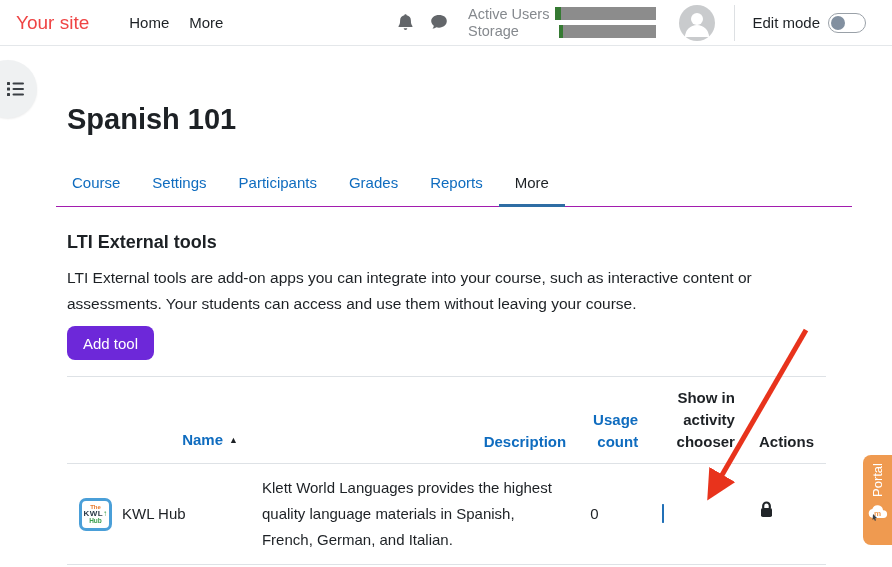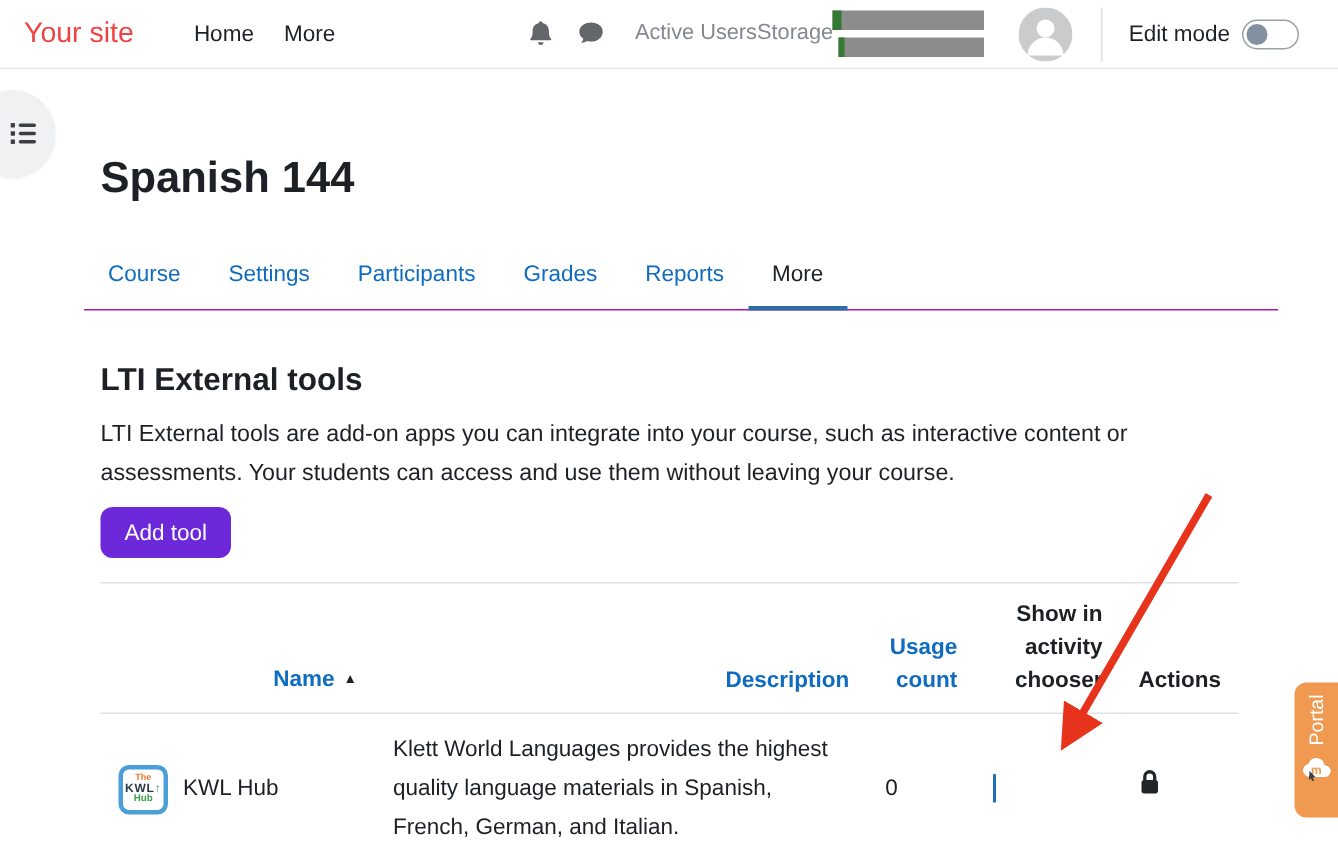--- a/index.html
+++ b/index.html
@@ -8,21 +8,21 @@
 
   
   .navbar { height:46px; display:flex; align-items:center; padding:0 26px 0 16px;
             border-bottom:1px solid #e4e7ea; background:#fff; }
   .site-title { font-size:19px; font-weight:500; color:#ef4444; margin-right:30px; }
   .nav-link { font-size:15px; color:#1d2125; padding:0 10px; cursor:pointer; }
   .nav-right { margin-left:auto; display:flex; align-items:center; }
   .icon-btn { width:22px; display:flex; justify-content:center; cursor:pointer; }
   .icon-btn + .icon-btn { margin-left:12px; }
   .usage { display:flex; margin-left:18px; align-items:center; }
-  .usage-labels { display:flex; flex-direction:row; justify-content:center; }
+  .usage-labels { display:flex; flex-direction:column; justify-content:center; margin-right:6px; }
   .usage-label { font-size:14.5px; color:#85898e; line-height:17px; }
   .usage-bars { display:flex; flex-direction:column; gap:5px; align-items:flex-end; }
   .bar { width:101px; height:13px; background:#8c8c8c; position:relative; }
   .bar.second { width:97px; }
   .bar-fill { position:absolute; left:0; top:0; bottom:0; background:#357a32; }
   .avatar { width:36px; height:36px; border-radius:50%; margin-left:23px; cursor:pointer; }
   .v-divider { width:1px; height:36px; background:#dde0e3; margin-left:19px; }
   .edit-mode { display:flex; align-items:center; margin-left:17px; }
   .edit-mode-label { font-size:15px; margin-right:8px; }
   .switch { width:38px; height:20px; border-radius:10px; border:1px solid #9aa1a8; background:#fff;
@@ -39,21 +39,21 @@
 
   
   .main { padding:0 67px; }
   .page-title { font-size:29px; font-weight:700; margin-top:57px; line-height:32px; }
 
   .tabs { display:flex; margin:26px -27px 0 -11px; border-bottom:1px solid #a21caf; padding-left:0; }
   .tab { font-size:15px; color:#0f6cbf; padding:13px 16px 15px; position:relative; cursor:pointer; }
   .tab.on { color:#1d2125; }
   .tab.on::after { content:""; position:absolute; left:0; right:0; bottom:-1px; height:3px; background:#2e6da4; }
 
-  .section-heading { font-size:21px; font-weight:700; margin-top:32px; line-height:30px; }
+  .section-heading { font-size:18px; font-weight:700; margin-top:20px; line-height:30px; }
   .section-desc { font-size:15.5px; line-height:26px; margin-top:8px; max-width:700px; color:#1d2125; }
 
   .btn-primary { display:inline-block; margin-top:9px; background:#6d28d9; color:#fff; border:none;
                  font-size:15px; font-family:inherit; padding:8px 16px; height:34px; border-radius:8px; cursor:pointer; }
 
   
   table.tools { border-collapse:collapse; margin-top:16px; width:759px; border-top:1px solid #dee2e6; }
   .tools th { text-align:right; vertical-align:bottom; font-size:15px; font-weight:700;
               padding:10px 12px; line-height:22px; border-bottom:1px solid #dee2e6; }
   .tools th.link { color:#0f6cbf; cursor:pointer; }
@@ -142,21 +142,21 @@
         <rect x="5.5" y="1.4" width="11.5" height="2.2" rx="1.1"></rect>
       <rect x="0" y="6.5" width="3" height="3" rx="0.6"></rect>
         <rect x="5.5" y="6.9" width="11.5" height="2.2" rx="1.1"></rect>
       <rect x="0" y="12" width="3" height="3" rx="0.6"></rect>
         <rect x="5.5" y="12.4" width="11.5" height="2.2" rx="1.1"></rect>
     </g>
   </svg>
 </div>
 
 <main class="main">
-  <h1 class="page-title">Spanish 144</h1>
+  <h1 class="page-title">Spanish 101</h1>
 
   <nav class="tabs">
     <span class="tab">Course</span>
     <span class="tab">Settings</span>
     <span class="tab">Participants</span>
     <span class="tab">Grades</span>
     <span class="tab">Reports</span>
     <span class="tab on">More</span>
   </nav>
 

